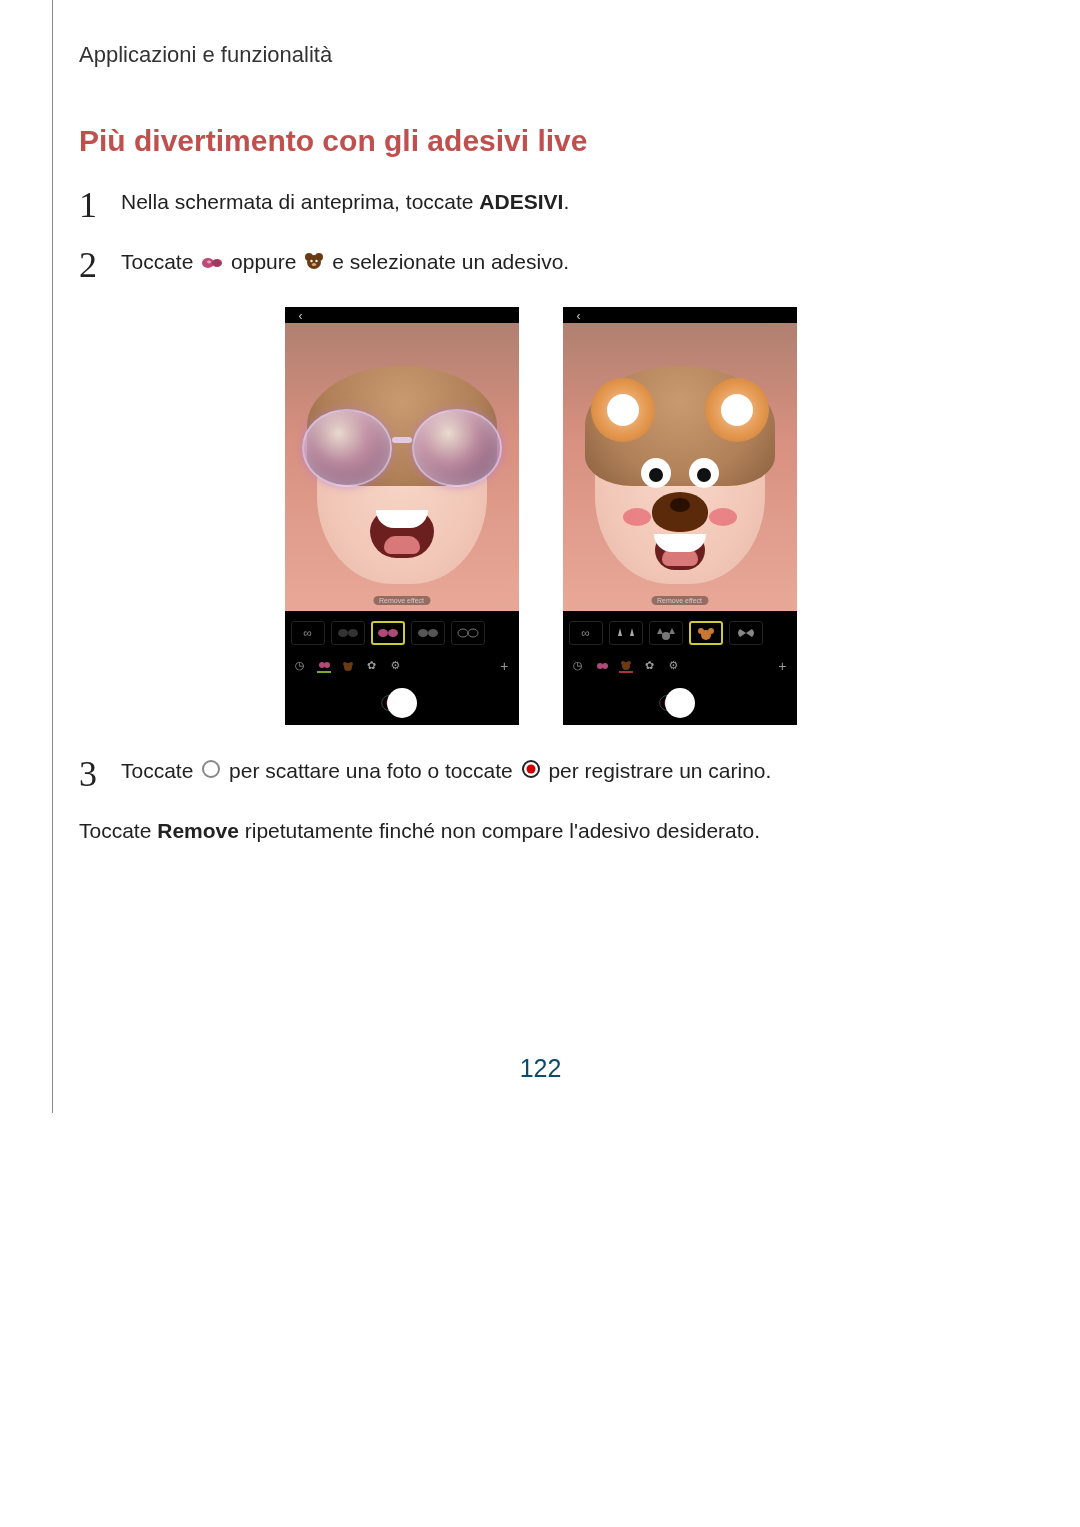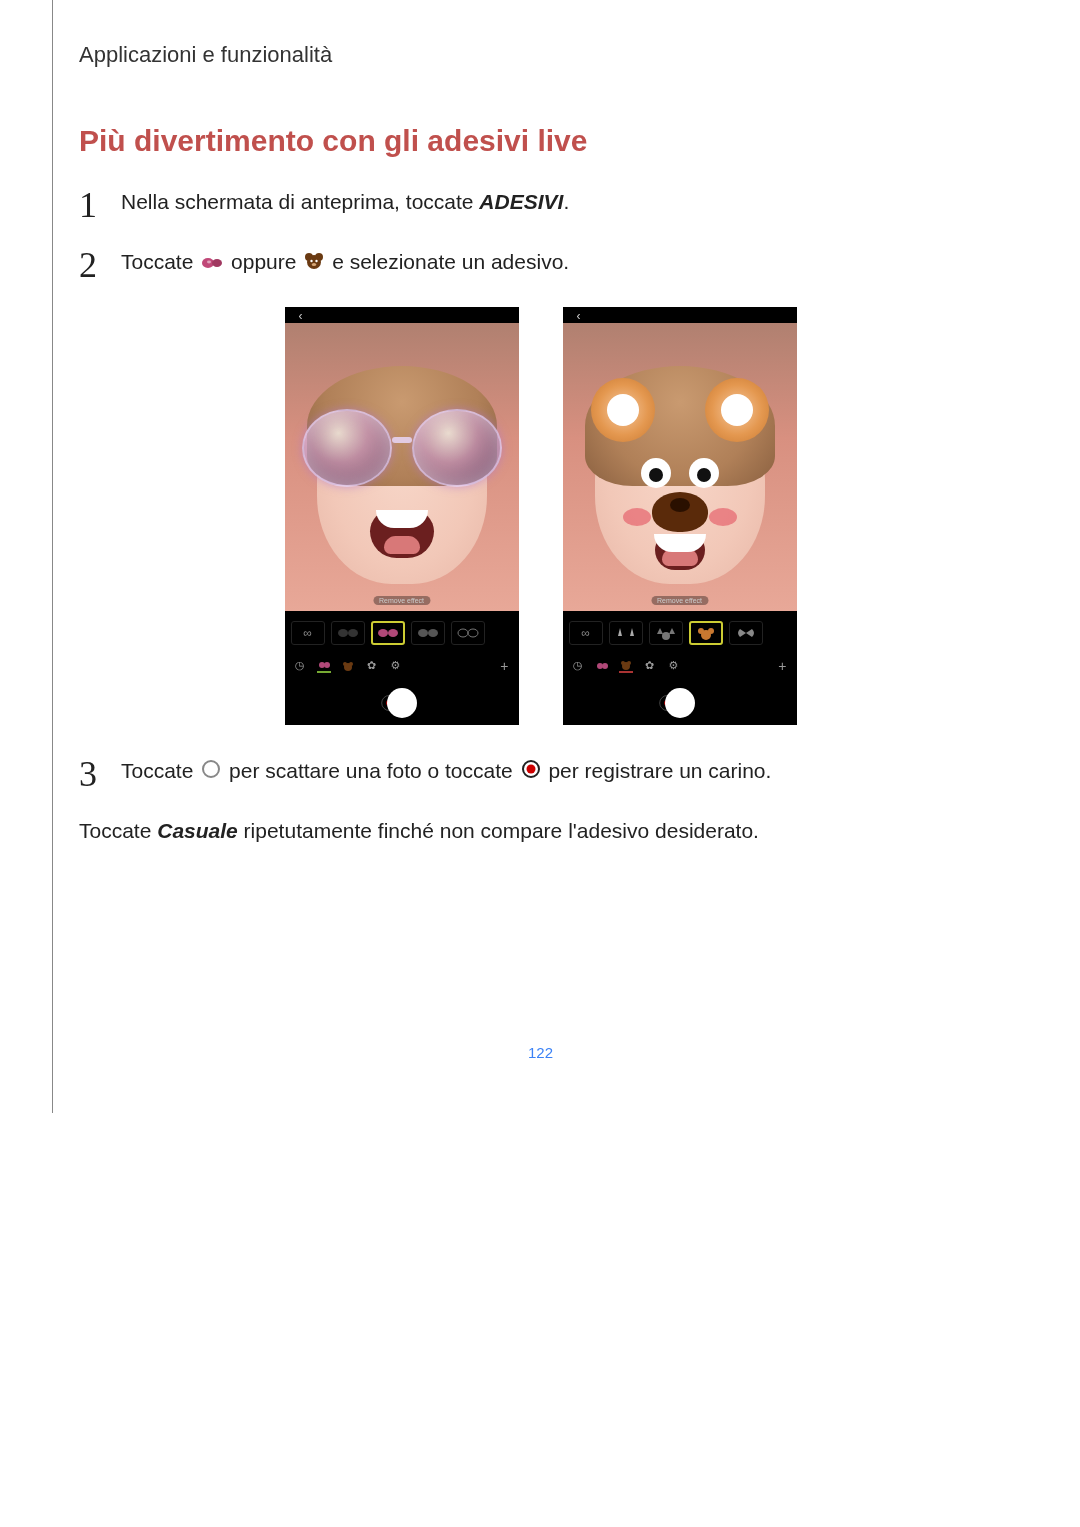--- a/index.html
+++ b/index.html
@@ -55,21 +55,21 @@
   ol.steps > li::before {
     content: counter(step);
     position: absolute;
     left: 0;
     top: -8px;
     font-size: 36px;
     font-weight: 400;
     color: #222;
     font-family: Georgia, 'Times New Roman', serif;
   }
-  .bold { font-weight: 700; font-style: italic; }
+  .bold { font-weight: 700; }
   .inline-icon {
     display: inline-block;
     vertical-align: middle;
     margin: 0 2px;
   }
   .screens {
     display: flex;
     justify-content: center;
     gap: 44px;
     margin: 16px 0 30px 0;
@@ -322,24 +322,24 @@
     margin-bottom:14px;
   }
   p.body {
     font-size:21px;
     line-height:1.42;
     margin-bottom:12px;
   }
   .page-number {
     position:absolute;
     left:50%;
-    bottom:52px;
+    bottom:30px;
     transform:translateX(-50%);
-    font-size:15px;
-    color:#3b82f6;
+    font-size:25px;
+    color:#0c4a6e;
   }
 </style>
 </head>
 <body>
 
 <div class="page">
 
   <div class="chapter">Applicazioni e funzionalità</div>
 
   <div class="content">
@@ -537,19 +537,19 @@
           <svg width="20" height="20" viewBox="0 0 20 20">
               <circle cx="10" cy="10" r="8" fill="none" stroke="#222" stroke-width="2"></circle>
               <circle cx="10" cy="10" r="4.5" fill="#c00"></circle>
             </svg>
         </span>
         <span> per registrare un carino.</span>
       </li>
     </ol>
 
     <p class="body">
-      <span>Toccate </span><span class="bold">Casuale</span><span> ripetutamente finché non compare l'adesivo desiderato.</span>
+      <span>Toccate </span><span class="bold">Remove</span><span> ripetutamente finché non compare l'adesivo desiderato.</span>
     </p>
 
   </div>
 
   <div class="page-number">122</div>
 </div>
 
 </body></html>

